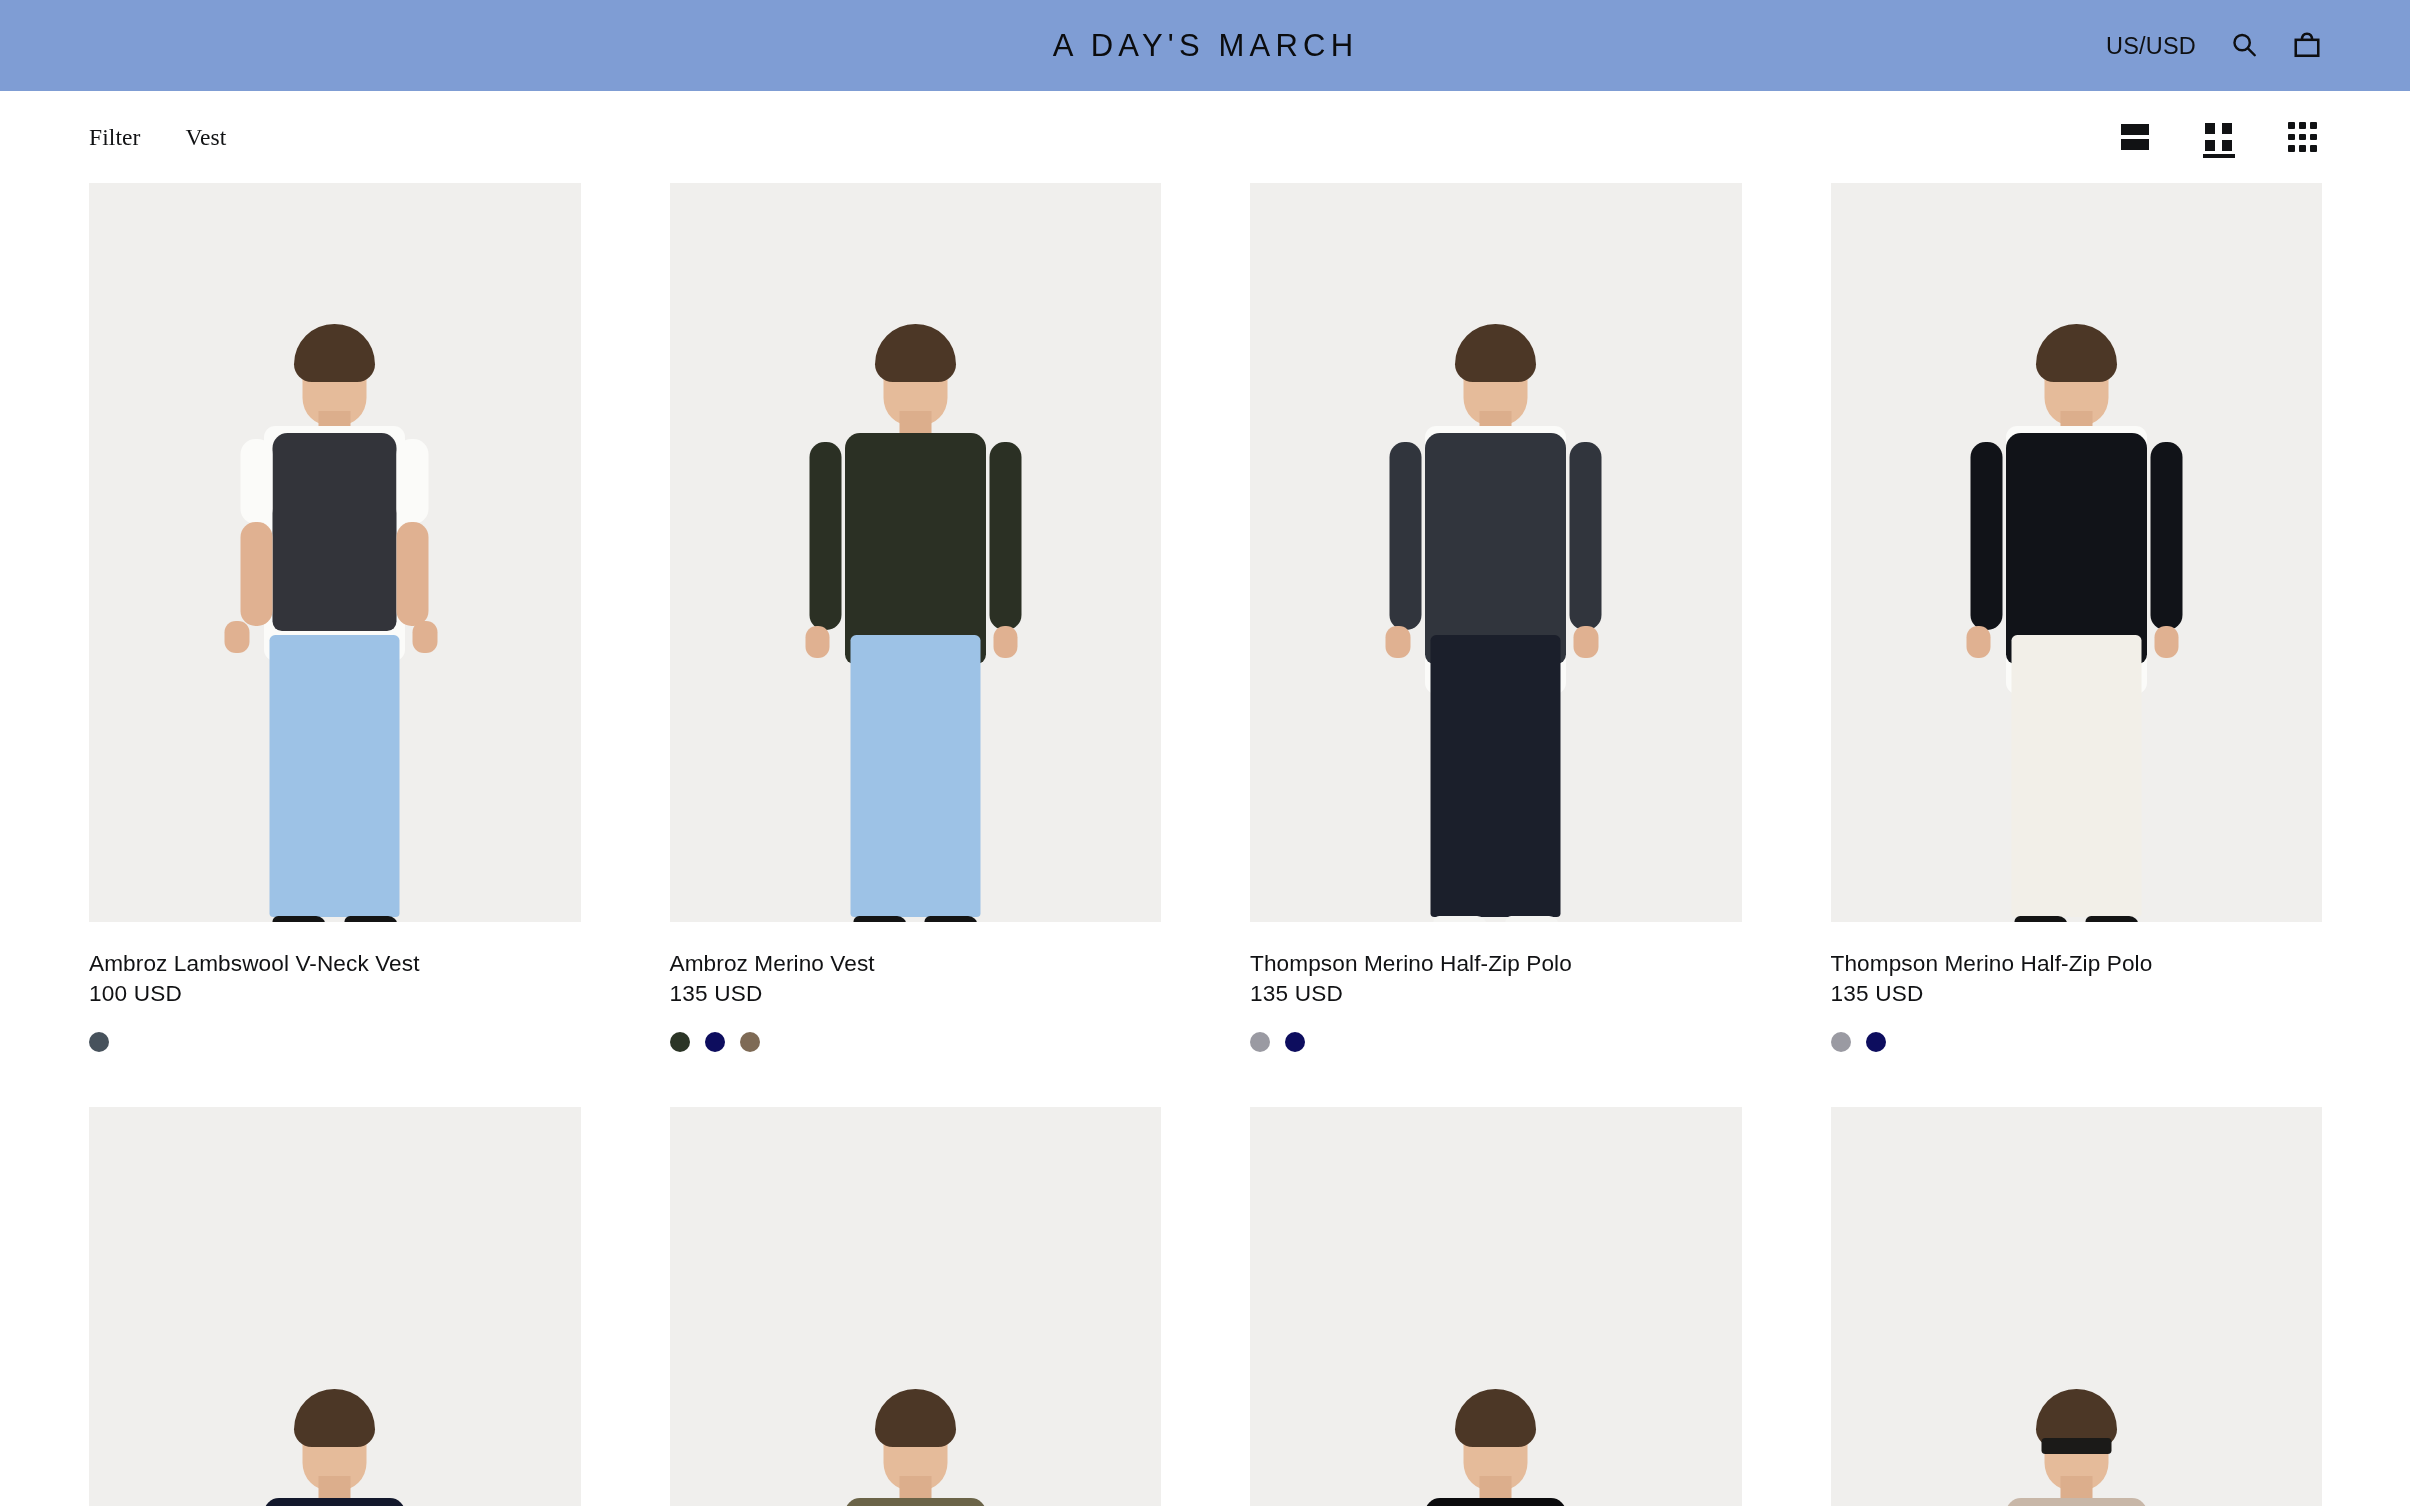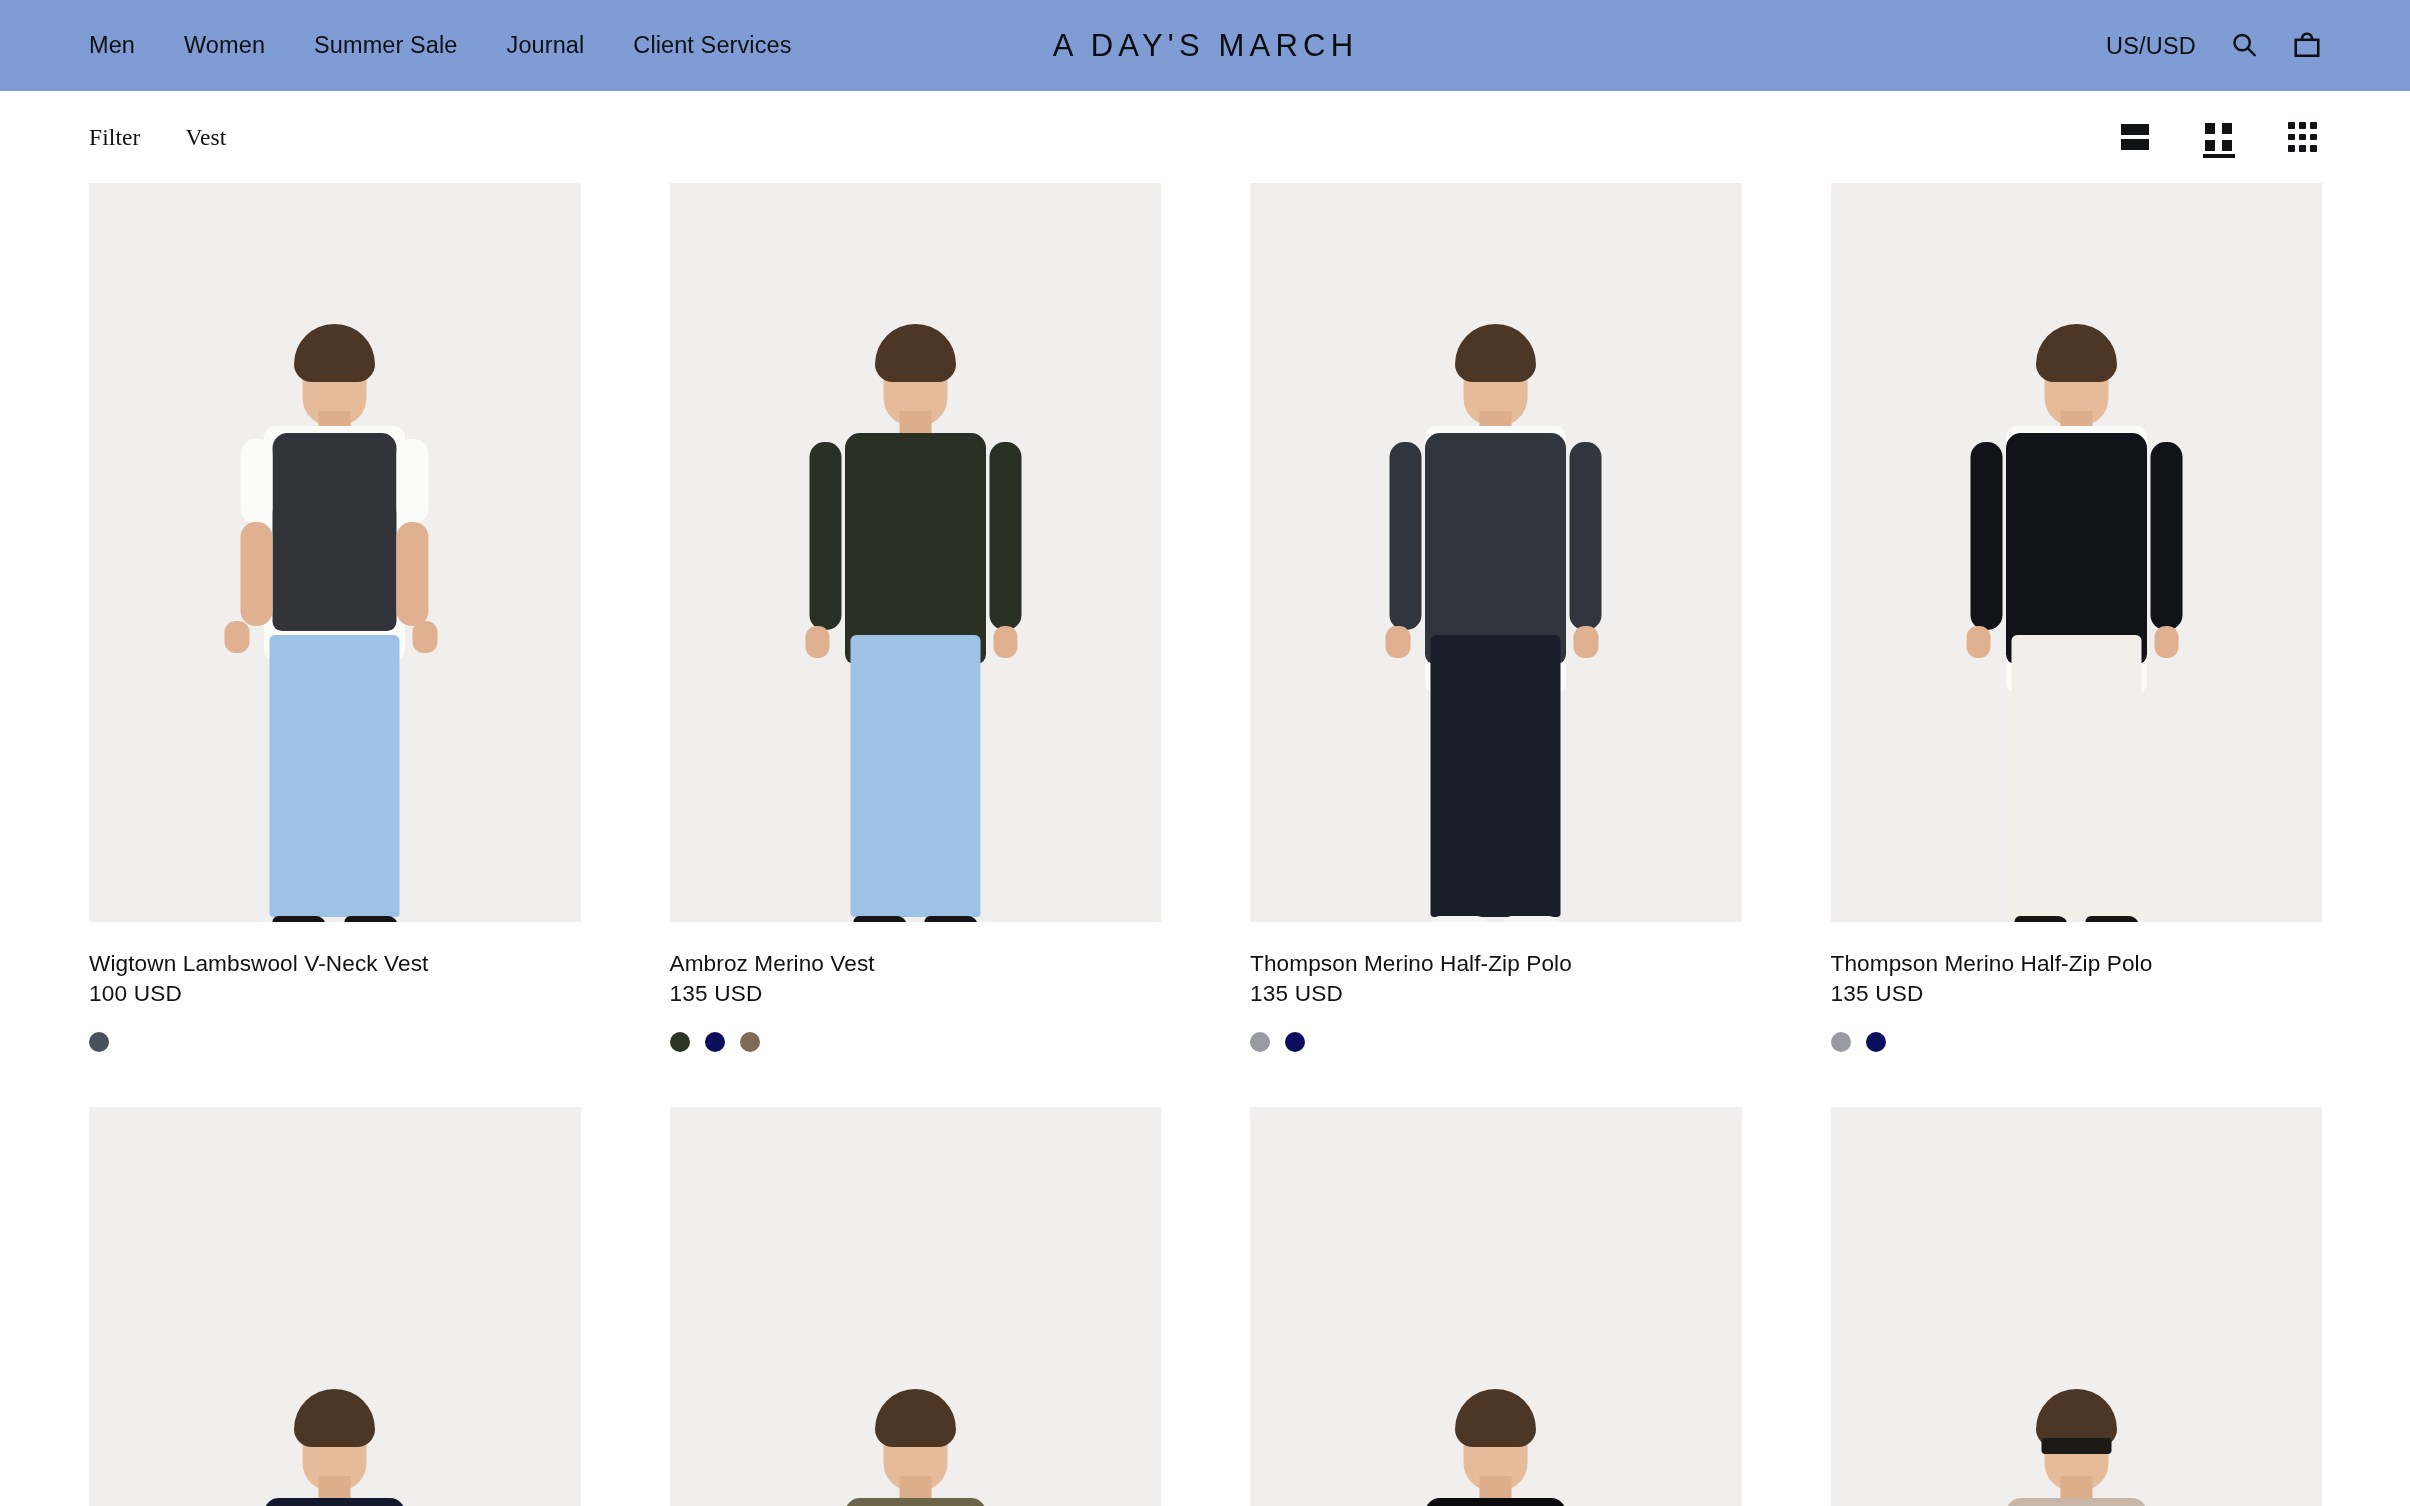--- a/index.html
+++ b/index.html
@@ -195,27 +195,20 @@
 
   .legs { position:absolute; left:50%; transform:translateX(-50%); border-radius:5.6px 5.6px 3.8px 3.8px; }
   .shoe-l, .shoe-r { position:absolute; width:53px; height:24.5px; border-radius:5.6px 9.4px 4.7px 4.7px; }
 
   .tee { position:absolute; left:50%; transform:translateX(-50%); background:#fbfbf9; border-radius:11.3px; }
 </style>
 </head>
 <body>
 
 <div class="header">
-  <nav class="nav">
-    <a class="nav-link">Men</a>
-    <a class="nav-link">Women</a>
-    <a class="nav-link">Summer Sale</a>
-    <a class="nav-link">Journal</a>
-    <a class="nav-link">Client Services</a>
-  </nav>
 
   <div class="brand">A DAY'S MARCH</div>
 
   <div class="header-right">
     <span class="currency">US/USD</span>
 
     <button class="ico-btn">
       <span>
         <svg width="28" height="28" viewBox="0 0 30 30" fill="none">
           <circle cx="13" cy="13" r="8.2" stroke="#0e0f11" stroke-width="2.6"></circle>
@@ -303,21 +296,21 @@
     <div class="hand" style="left:50%;margin-left:78px;top:438px"></div>
 
       <div class="legs" style="top:452px;width:130px;height:282px;background:#9dc2e6"></div>
       <div class="shoe-l" style="left:50%;margin-left:-62px;top:733px;background:#141414"></div>
       <div class="shoe-r" style="left:50%;margin-left:9.4px;top:733px;background:#141414"></div>
 
   </div>
     </div>
 
     <div class="meta">
-      <div class="p-name">Wigtown Lambswool V-Neck Vest</div>
+      <div class="p-name">Ambroz Lambswool V-Neck Vest</div>
       <div class="p-price">100 USD</div>
       <div class="swatches">
           <span class="sw" style="background:#47525c"></span>
         </div>
     </div>
   </div>
     <div class="card">
     <div class="photo" style="background:#f0efed">
 
   <div class="fig">

